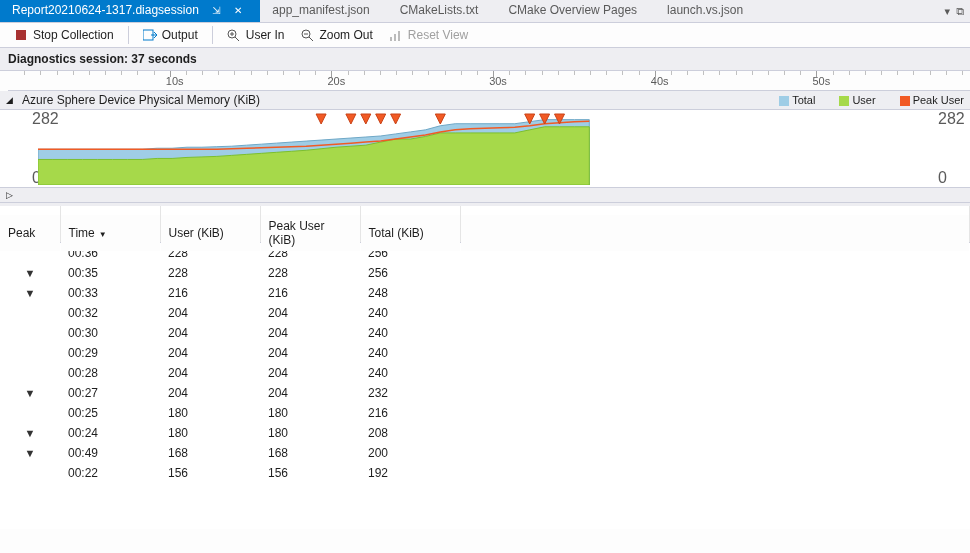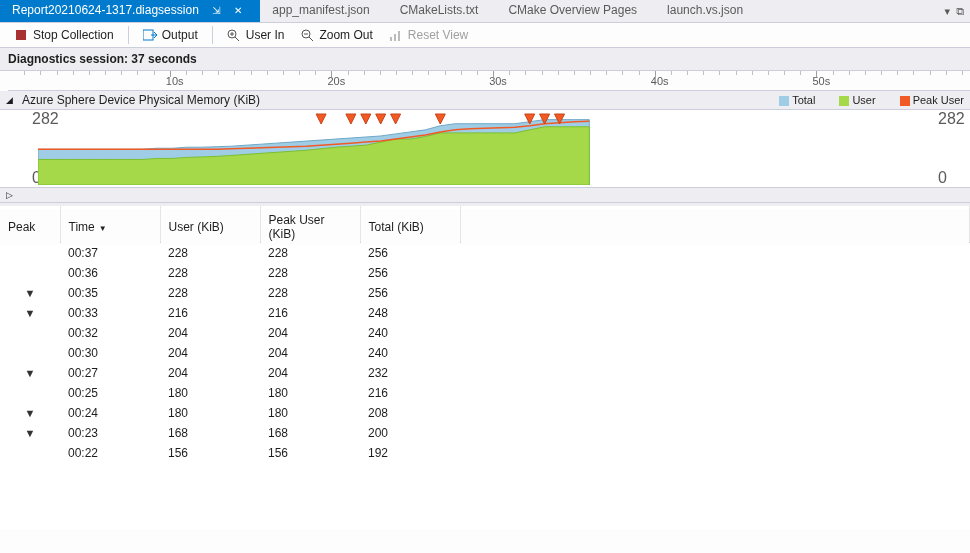--- a/index.html
+++ b/index.html
@@ -39,21 +39,21 @@
   .chart-wrap { position:relative; height:78px; background:#fff; border-bottom:1px solid #cccedb; }
   .chart-svg { position:absolute; left:38px; top:3px; right:38px; bottom:3px; }
   .y-left, .y-right { position:absolute; width:36px; top:0; bottom:0; font-size:16px; color:#5a5a5a; }
   .y-left { left:0; text-align:right; padding-right:4px; }
   .y-right { right:0; text-align:left; padding-left:4px; }
   .y-top { position:absolute; top:0; } .y-bot { position:absolute; bottom:0; }
 
   
   .table-area { position:relative; height:326px; overflow-y:scroll; background:#fff; border-top:3px solid #eeeef2; }
   .grid { width:100%; border-collapse:collapse; }
-  .grid th { text-align:left; font-weight:400; padding:4px 8px; border-right:1px solid #e5e5e5; border-bottom:1px solid #cccedb; background:#fdfdfd; position:sticky; top:3px; }
+  .grid th { text-align:left; font-weight:400; padding:4px 8px; border-right:1px solid #e5e5e5; border-bottom:1px solid #cccedb; background:#fdfdfd; position:sticky; top:9px; }
   .grid th .sort { font-size:8px; margin-left:4px; }
   .grid td { padding:3px 8px; }
   .col-peak { width:60px; text-align:center; }
   .col-time { width:100px; }
   .col-num { width:100px; }
   .flag { font-size:11px; color:#333; user-select:none; }
   ::-webkit-scrollbar { width:17px; background:#f5f5f5; }
   ::-webkit-scrollbar-thumb { background:#c2c3c9; }
 </style>
 </head>
@@ -248,28 +248,20 @@
       <th class="col-time"><span>Time</span><span class="sort">▼</span></th>
       <th class="col-num"><span>User (KiB)</span></th>
       <th class="col-num"><span>Peak User (KiB)</span></th>
       <th class="col-num"><span>Total (KiB)</span></th>
       <th></th>
     </tr>
       </thead>
     <tbody id="tbody">
         <tr>
           <td class="col-peak"></td>
-          <td>00:37</td>
-          <td>228</td>
-          <td>228</td>
-          <td>256</td>
-          <td></td>
-        </tr>
-        <tr>
-          <td class="col-peak"></td>
           <td>00:36</td>
           <td>228</td>
           <td>228</td>
           <td>256</td>
           <td></td>
         </tr>
         <tr>
           <td class="col-peak"><span class="flag">▼</span></td>
           <td>00:35</td>
           <td>228</td>
@@ -295,20 +287,36 @@
         </tr>
         <tr>
           <td class="col-peak"></td>
           <td>00:30</td>
           <td>204</td>
           <td>204</td>
           <td>240</td>
           <td></td>
         </tr>
         <tr>
+          <td class="col-peak"></td>
+          <td>00:29</td>
+          <td>204</td>
+          <td>204</td>
+          <td>240</td>
+          <td></td>
+        </tr>
+        <tr>
+          <td class="col-peak"></td>
+          <td>00:28</td>
+          <td>204</td>
+          <td>204</td>
+          <td>240</td>
+          <td></td>
+        </tr>
+        <tr>
           <td class="col-peak"><span class="flag">▼</span></td>
           <td>00:27</td>
           <td>204</td>
           <td>204</td>
           <td>232</td>
           <td></td>
         </tr>
         <tr>
           <td class="col-peak"></td>
           <td>00:25</td>
@@ -320,21 +328,21 @@
         <tr>
           <td class="col-peak"><span class="flag">▼</span></td>
           <td>00:24</td>
           <td>180</td>
           <td>180</td>
           <td>208</td>
           <td></td>
         </tr>
         <tr>
           <td class="col-peak"><span class="flag">▼</span></td>
-          <td>00:23</td>
+          <td>00:49</td>
           <td>168</td>
           <td>168</td>
           <td>200</td>
           <td></td>
         </tr>
         <tr>
           <td class="col-peak"></td>
           <td>00:22</td>
           <td>156</td>
           <td>156</td>

